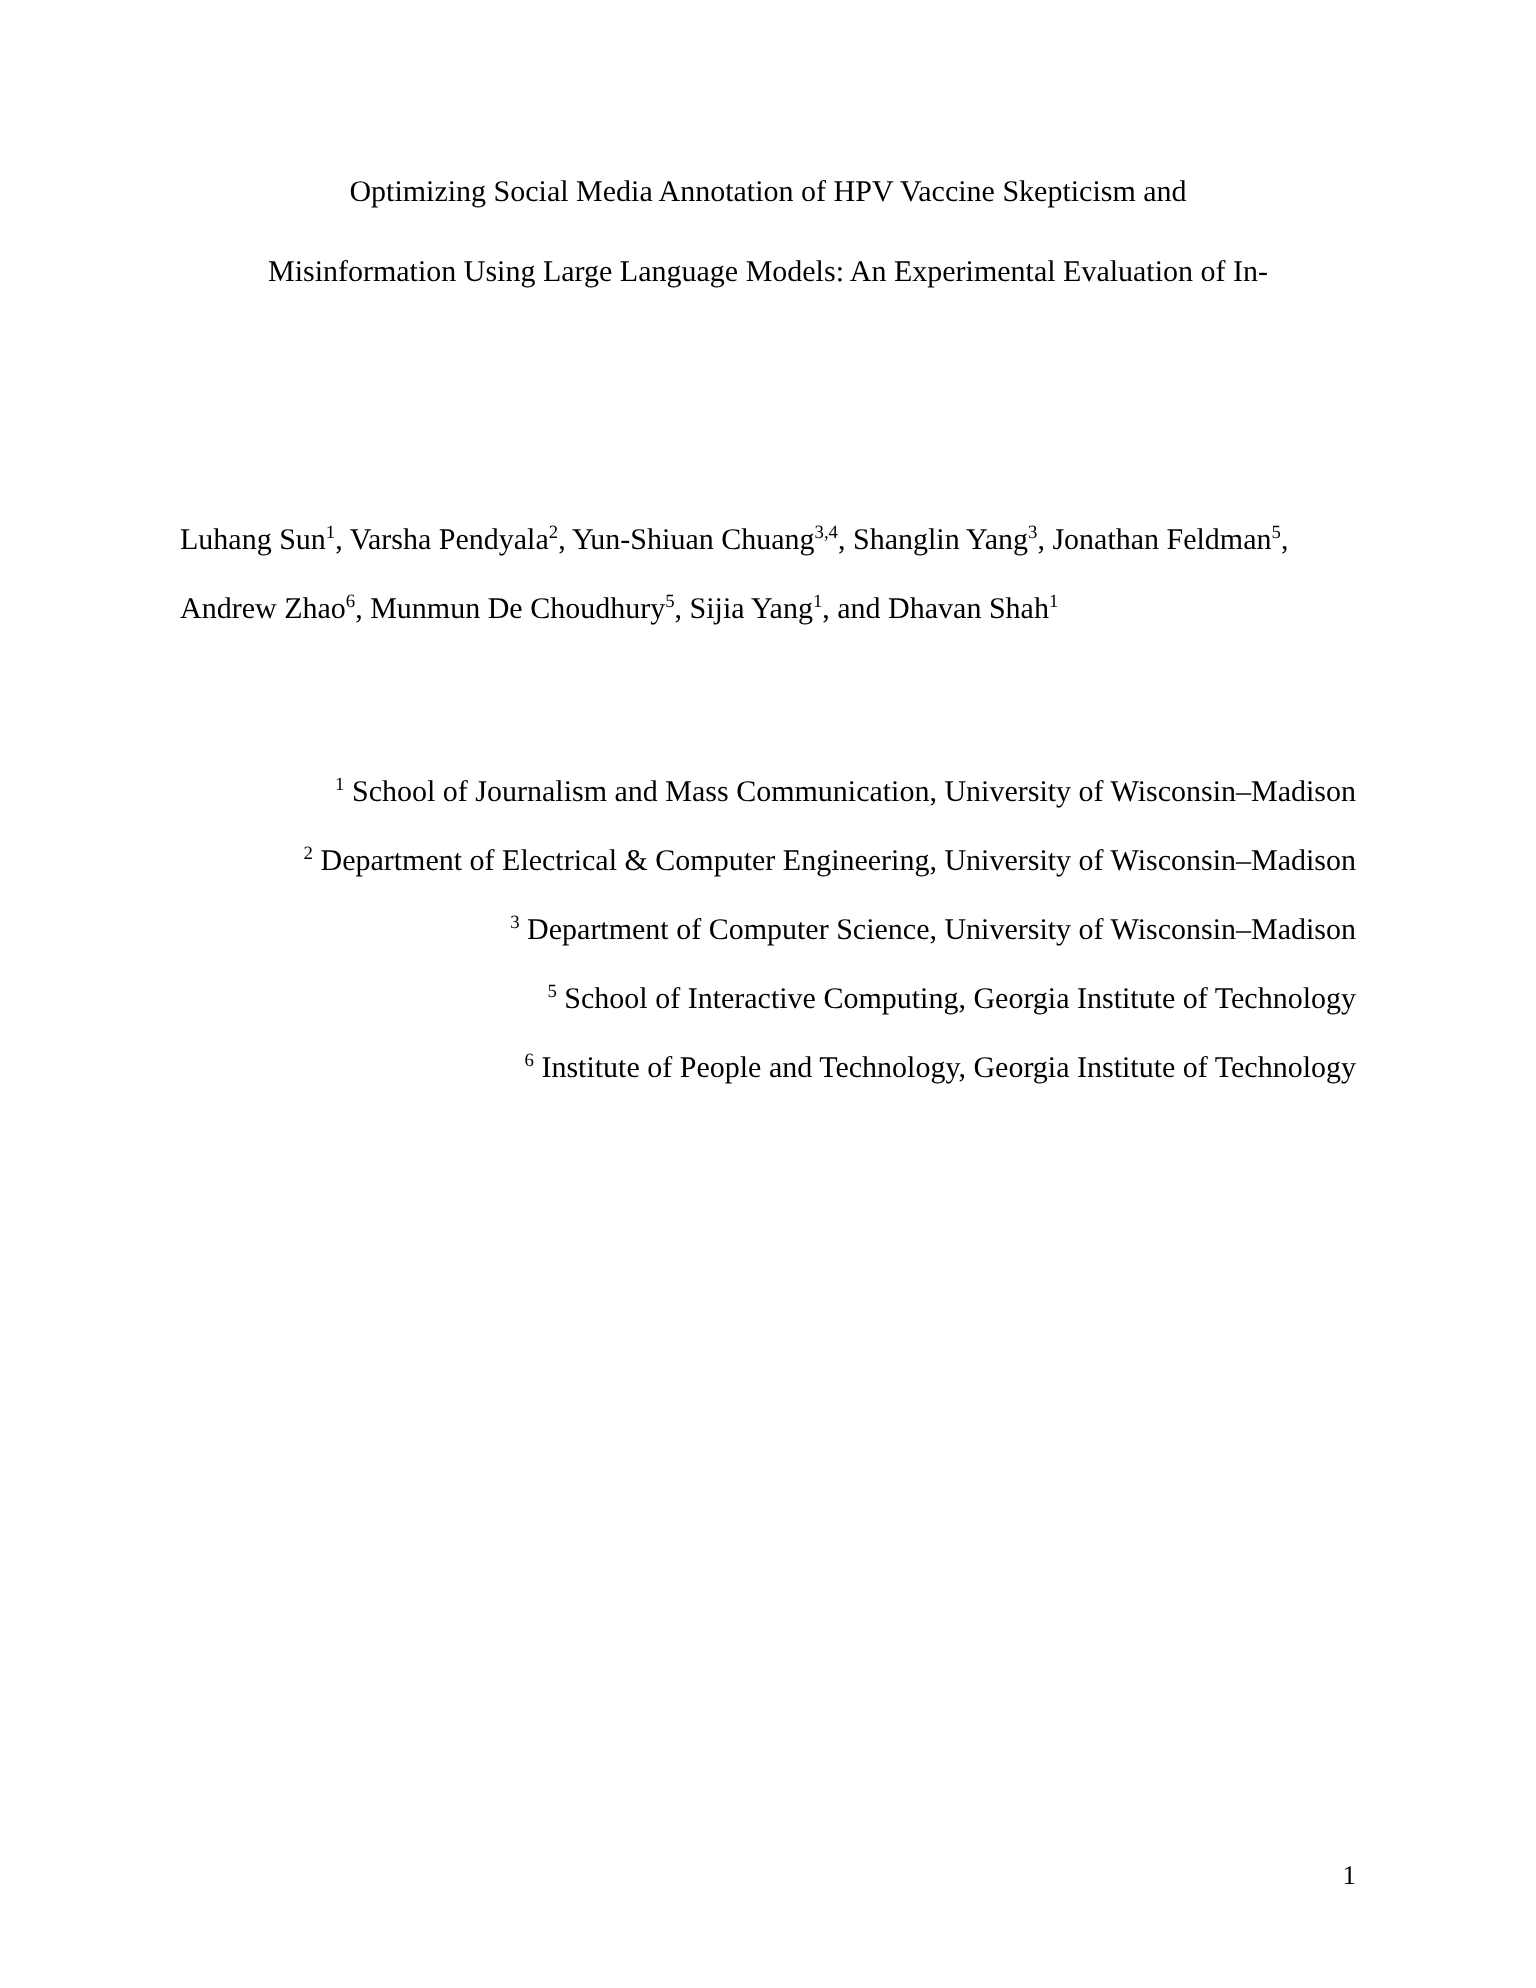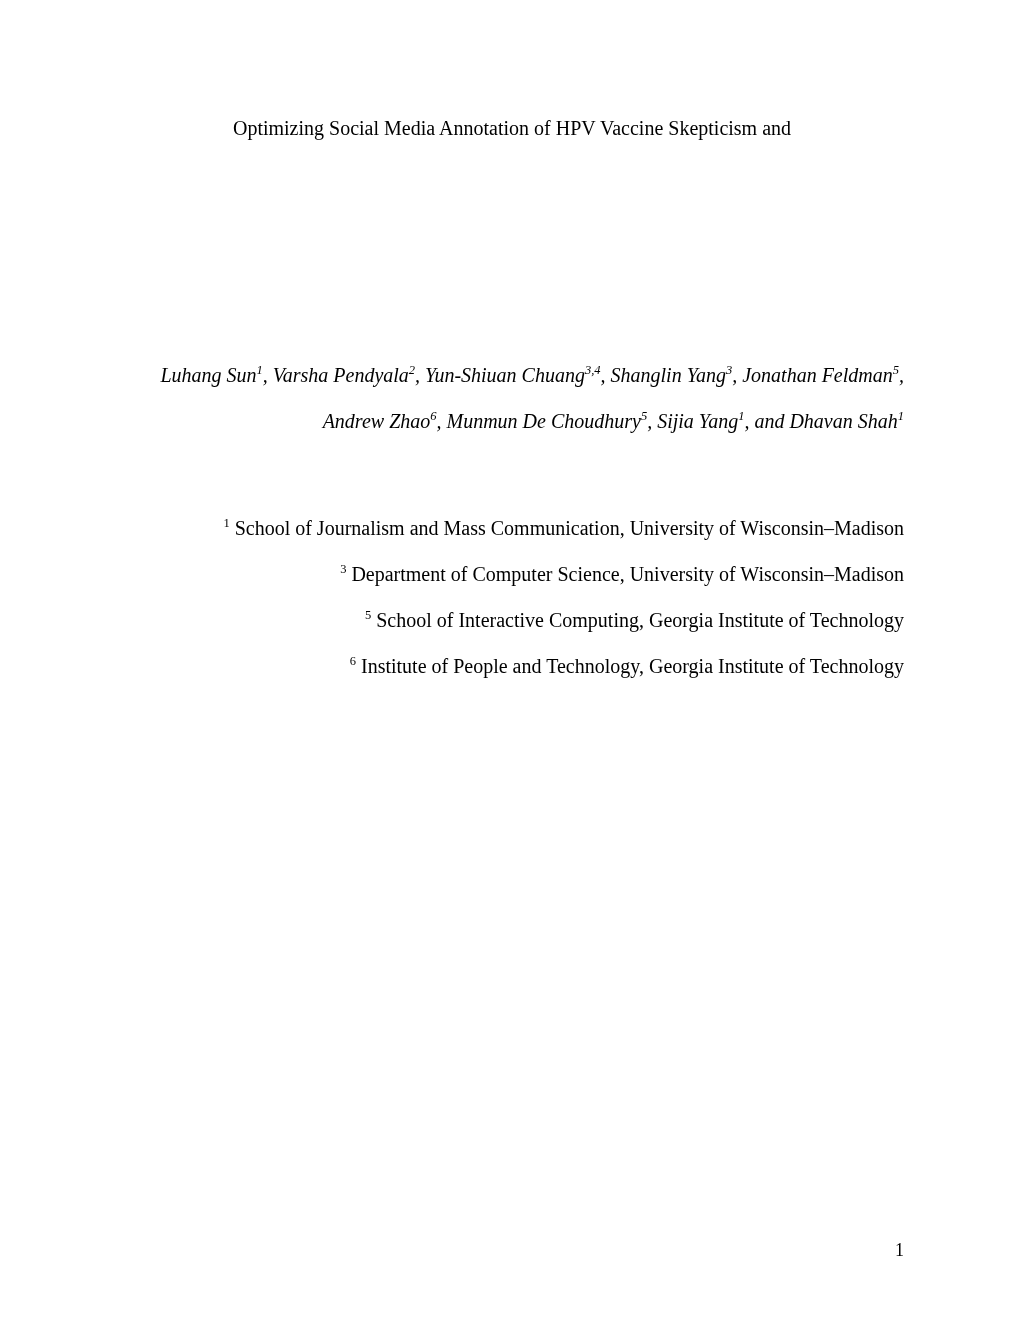--- a/index.html
+++ b/index.html
@@ -22,25 +22,24 @@
     right: 110px;
     top: 102px;
     text-align: center;
     font-size: 20px;
     line-height: 53px;
   }
   .authors {
     position: absolute;
     left: 120px;
     right: 120px;
-    top: 352px;
-    text-align: right;
+    top: 337px;
+    text-align: left;
     font-size: 20px;
     line-height: 46px;
-    font-style: italic;
   }
   .affiliations {
     position: absolute;
     left: 120px;
     right: 120px;
     top: 505px;
     text-align: right;
     font-size: 20px;
     line-height: 46px;
   }
@@ -65,29 +64,31 @@
     text-align: right;
   }
 </style>
 </head>
 <body>
 
 <div class="page">
 
   <div class="title">
     <div>Optimizing Social Media Annotation of HPV Vaccine Skepticism and</div>
+    <div>Misinformation Using Large Language Models: An Experimental Evaluation of In-</div>
   </div>
 
   <div class="authors">
     <div><span>Luhang Sun</span><sup>1</sup><span>, Varsha Pendyala</span><sup>2</sup><span>, Yun-Shiuan Chuang</span><sup>3,4</sup><span>, Shanglin Yang</span><sup>3</sup><span>, Jonathan Feldman</span><sup>5</sup><span>,</span></div>
     <div><span>Andrew Zhao</span><sup>6</sup><span>, Munmun De Choudhury</span><sup>5</sup><span>, Sijia Yang</span><sup>1</sup><span>, and Dhavan Shah</span><sup>1</sup></div>
   </div>
 
   <div class="affiliations">
     <div><sup>1</sup><span> School of Journalism and Mass Communication, University of Wisconsin–Madison</span></div>
+    <div><sup>2</sup><span> Department of Electrical &amp; Computer Engineering, University of Wisconsin–Madison</span></div>
     <div><sup>3</sup><span> Department of Computer Science, University of Wisconsin–Madison</span></div>
     <div><sup>5</sup><span> School of Interactive Computing, Georgia Institute of Technology</span></div>
     <div><sup>6</sup><span> Institute of People and Technology, Georgia Institute of Technology</span></div>
   </div>
 
 
   <div class="page-number">1</div>
 
 </div>
 

